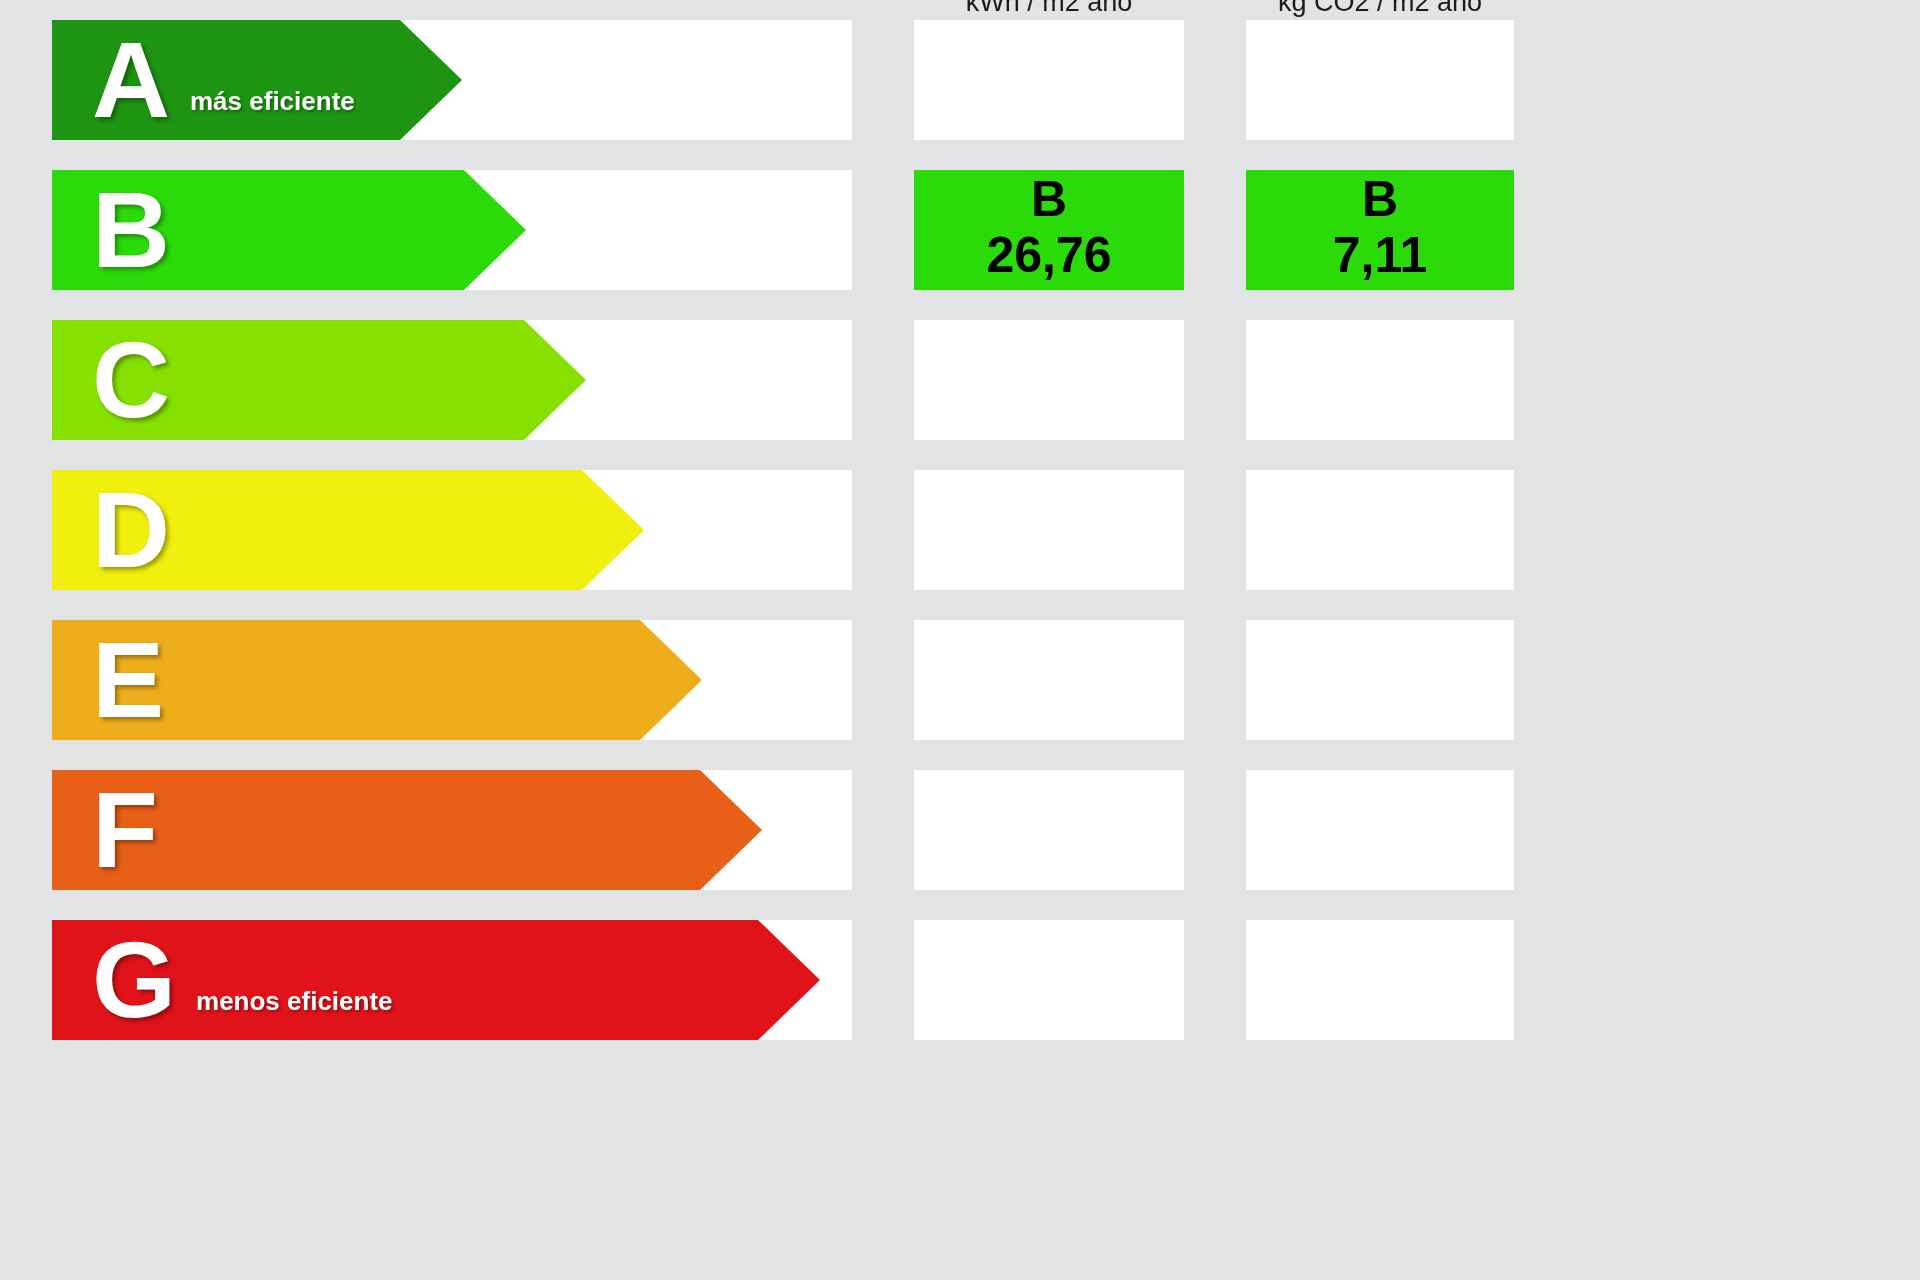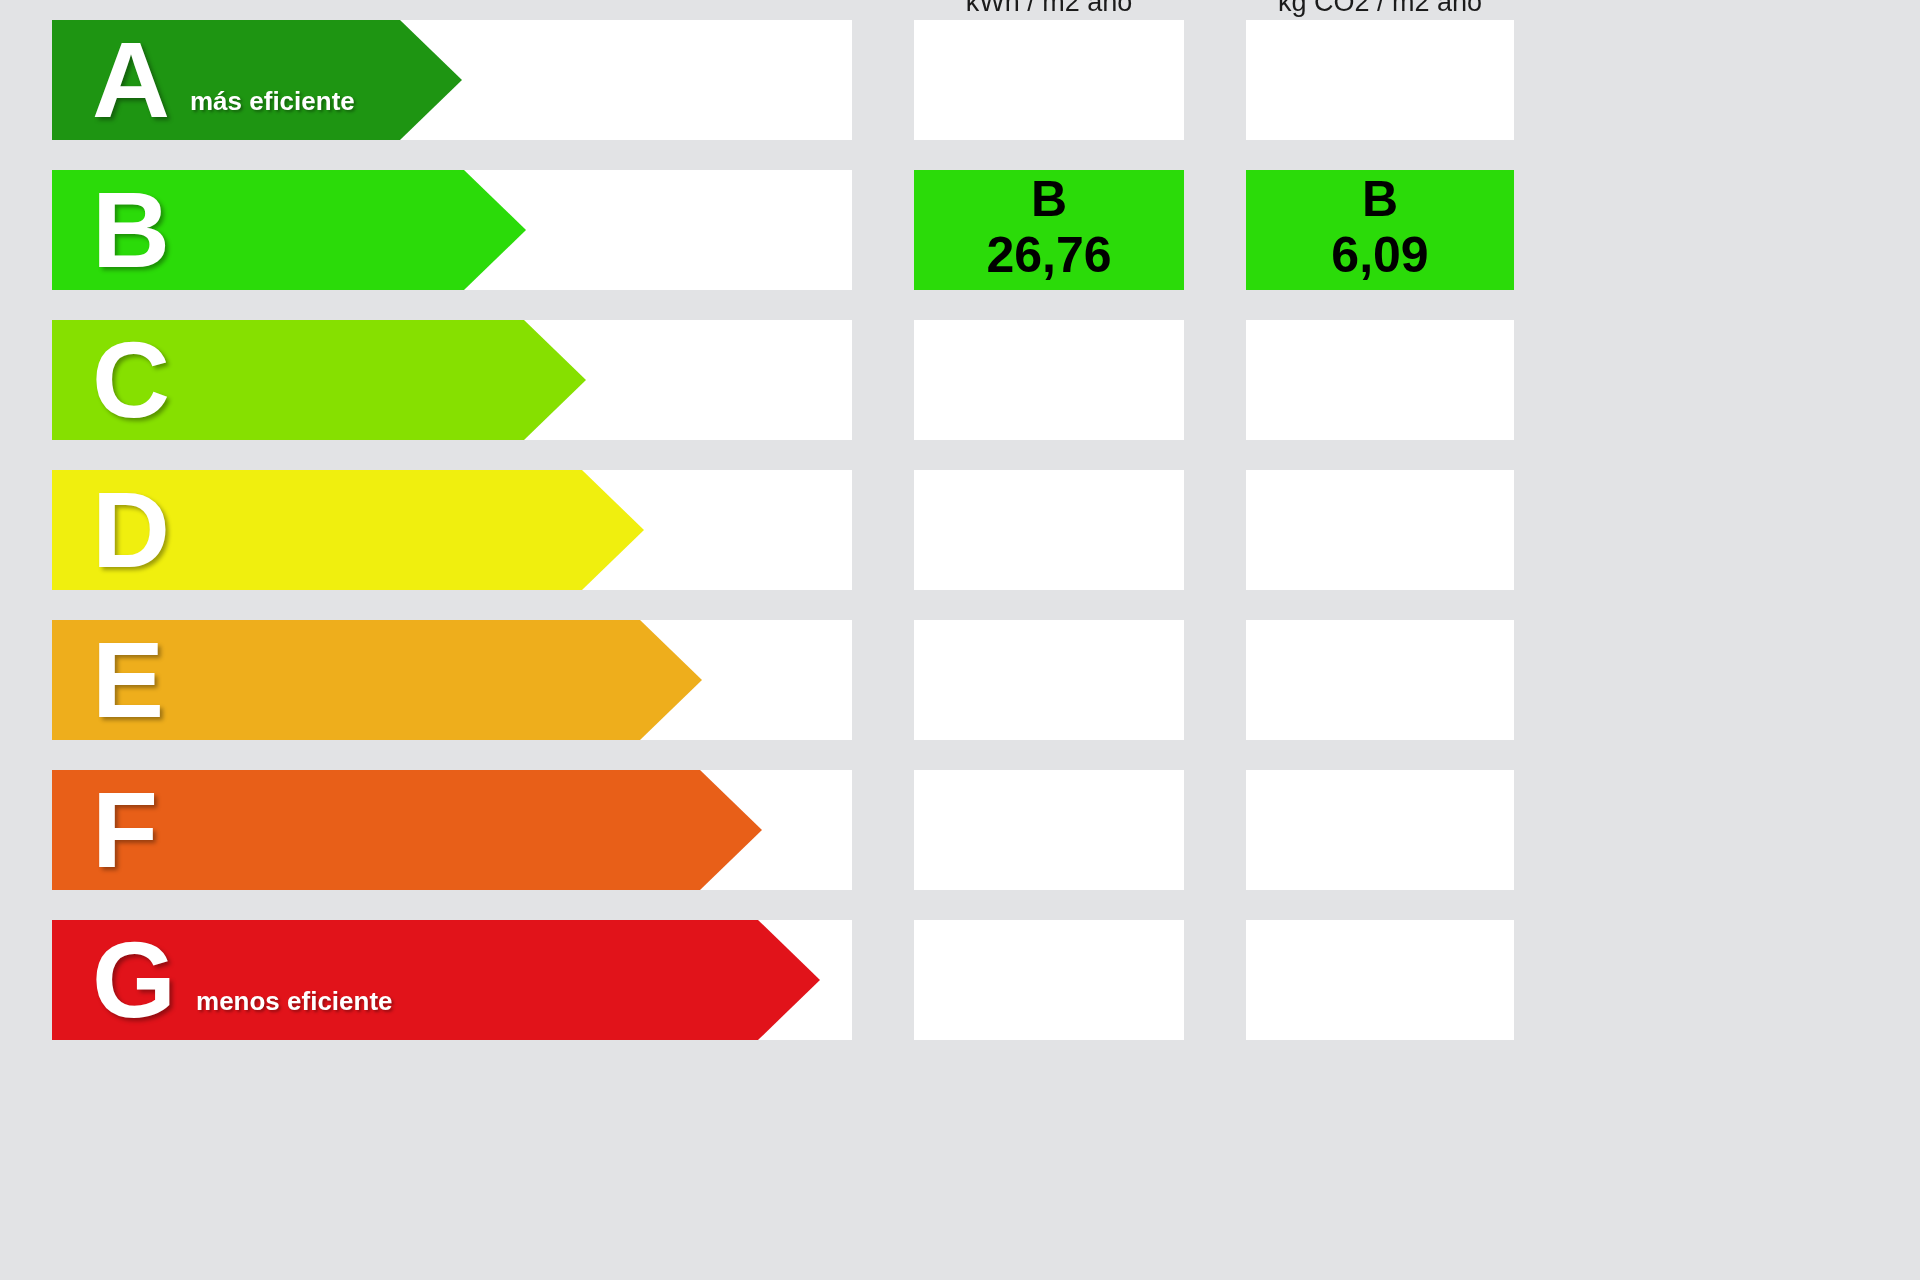--- a/index.html
+++ b/index.html
@@ -154,21 +154,21 @@
         <div class="track"></div>
         <div class="band" style="width: 474px; background: rgb(43, 219, 9); clip-path: polygon(0px 0px, 86.92% 0px, 100% 50%, 86.92% 100%, 0px 100%);">
           <div class="grade-letter">B</div>
         </div>
         <div class="cell c1 filled" style="background: rgb(43, 219, 9);">
           <div class="cell-grade">B</div>
           <div class="cell-value">26,76</div>
         </div>
         <div class="cell c2 filled" style="background: rgb(43, 219, 9);">
           <div class="cell-grade">B</div>
-          <div class="cell-value">6,09</div>
+          <div class="cell-value">7,11</div>
         </div>
       </div>
       <div class="row" style="top: 320px; height: 120px;">
         <div class="track"></div>
         <div class="band" style="width: 534px; background: rgb(134, 224, 0); clip-path: polygon(0px 0px, 88.39% 0px, 100% 50%, 88.39% 100%, 0px 100%);">
           <div class="grade-letter">C</div>
         </div>
         <div class="cell c1"></div>
         <div class="cell c2"></div>
       </div>

